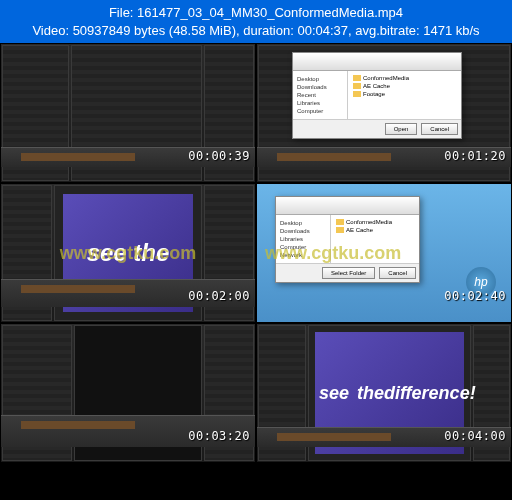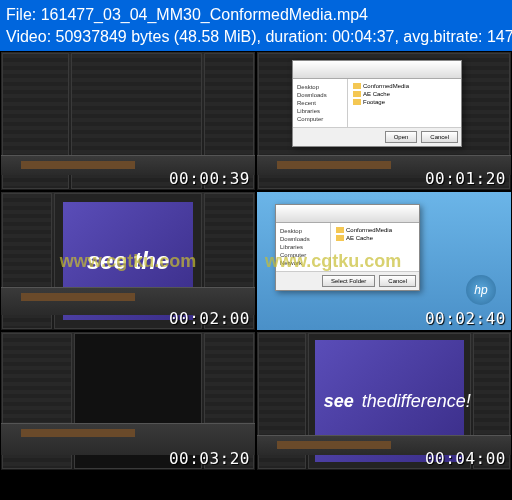--- a/index.html
+++ b/index.html
@@ -1,21 +1,21 @@
 <!DOCTYPE html>
 <html><head>
 <meta charset="utf-8">
 <style>
 * { margin: 0; padding: 0; box-sizing: border-box; }
 body { width: 512px; height: 500px; font-family: Arial, sans-serif; background: #000; overflow: hidden; }
-.header { background: #0066dd; color: #fff; padding: 4px 6px; font-size: 16px; line-height: 1.35; }
+.header { background: #0066dd; color: #fff; padding: 4px 16px; font-size: 13px; line-height: 1.35; text-align: center; }
 .header-line { white-space: nowrap; }
 .mosaic { display: grid; grid-template-columns: 1fr 1fr; grid-template-rows: repeat(3, 140px); gap: 0; }
 .thumb { position: relative; background: #1a1a1a; border: 1px solid #000; overflow: hidden; }
-.timestamp { position: absolute; bottom: 2px; right: 5px; color: #fff; font-size: 16px; text-shadow: 1px 1px 1px #000; font-family: monospace; letter-spacing: 0.5px; }
+.timestamp { position: absolute; bottom: 19px; right: 5px; color: #fff; font-size: 12px; text-shadow: 1px 1px 1px #000; font-family: monospace; letter-spacing: 0.5px; }
 .watermark { position: absolute; top: 50%; left: 50%; transform: translate(-50%, -50%); font-size: 18px; color: rgba(200,190,50,0.7); font-weight: bold; pointer-events: none; z-index: 10; }
 
 
 .editor-bg { background: linear-gradient(#2a2a2a, #1a1a1a); }
 .panel-row { display: flex; height: 100%; }
 .panel { flex: 1; background: #232323; border: 1px solid #3a3a3a; margin: 1px; }
 .timeline-strip { position: absolute; bottom: 15px; left: 0; right: 0; height: 20px; background: linear-gradient(#3a3a3a, #2a2a2a); border-top: 1px solid #555; }
 .timeline-strip::before { content: ""; position: absolute; left: 20px; right: 120px; top: 5px; height: 8px; background: #6a4a2a; }
 
 
@@ -30,21 +30,21 @@
 .dialog-btn { background: linear-gradient(#fff,#e0e0e0); border: 1px solid #888; font-size: 6px; padding: 2px 8px; }
 
 
 .desktop { background: linear-gradient(#6bb5e8, #4a90c8); }
 .hp-logo { position: absolute; right: 15px; bottom: 25px; width: 30px; height: 30px; border-radius: 50%; background: radial-gradient(#5aa8dd,#3070a0); color: #fff; font-size: 12px; display: flex; align-items: center; justify-content: center; font-style: italic; }
 
 
 .video-frame { background: linear-gradient(135deg, #5a4db8, #3a2d88); display: flex; align-items: center; justify-content: center; }
 .see-text { color: #fff; font-weight: bold; font-size: 24px; font-style: italic; }
 .see-text .bold { font-weight: 900; margin-left: 15px; }
-.see-text .thin { font-weight: 400; font-size: 18px; margin-left: 8px; }
+.see-text .thin { font-weight: 700; font-size: 18px; margin-left: 8px; }
 .dark-lines { background: repeating-linear-gradient(#282828 0, #282828 4px, #222 4px, #222 8px); }
 </style>
 </head>
 <body>
 
 <div class="header">
   <div class="header-line">
     <span>File:</span>
     <span>161477_03_04_MM30_ConformedMedia.mp4</span>
   </div>

